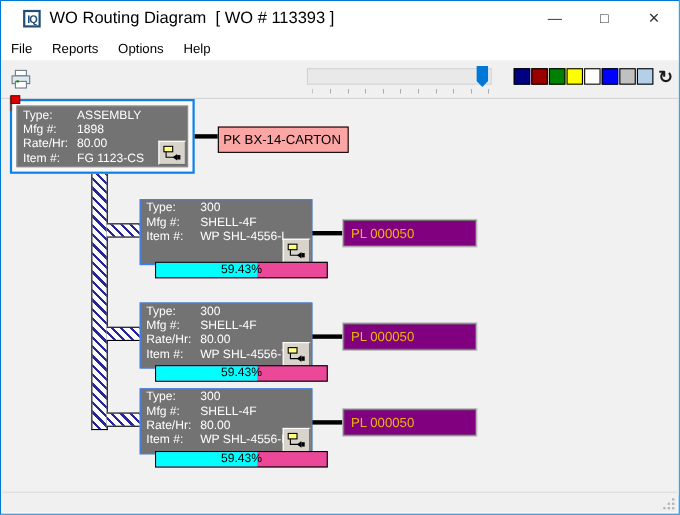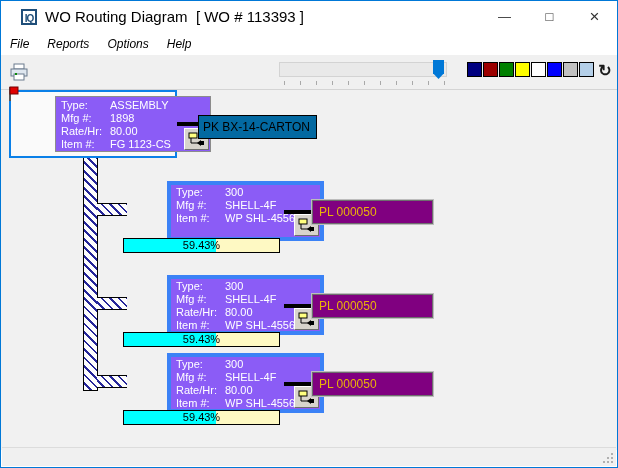--- a/index.html
+++ b/index.html
@@ -7,56 +7,56 @@
 
   
   .titlebar{height:31px;background:#fff;display:flex;align-items:center;padding-left:20px;}
   .app-icon{width:16px;height:16px;border:2px solid #1f4e79;color:#1f4e79;font-weight:bold;font-size:10px;line-height:16px;text-align:center;box-sizing:border-box;letter-spacing:-1px;}
   .title{font-size:15px;color:#000;margin-left:8px;white-space:pre;}
   .win-controls{margin-left:auto;display:flex;height:31px;}
   .win-btn{width:45px;height:31px;display:flex;align-items:center;justify-content:center;font-size:13px;color:#333;cursor:default;}
   .win-btn.close{font-size:17px;}
 
   
-  .menubar{height:23px;background:#fff;display:flex;align-items:center;font-size:12px;color:#000;font-style:italic;}
+  .menubar{height:23px;background:#fff;display:flex;align-items:center;font-size:12px;color:#000;}
   .menu-item{padding:3px 9px;}
 
   
   .toolbar{position:relative;height:33px;background:#f0f0f0;border-top:1px solid #f0f0f0;border-bottom:1px solid #d4d4d4;}
   .tool-print{position:absolute;left:6px;top:4px;width:24px;height:24px;display:flex;align-items:center;justify-content:center;}
   .slider-track{position:absolute;left:278px;top:6px;width:168px;height:15px;background:#e9e9e9;border:1px solid #d3d3d3;box-sizing:border-box;}
   .slider-thumb{position:absolute;left:432px;top:4px;width:11px;height:19px;background:#0078d7;clip-path:polygon(0 0,100% 0,100% 70%,50% 100%,0 70%);}
   .slider-ticks{position:absolute;left:283px;top:25px;width:161px;height:4px;background:repeating-linear-gradient(90deg,#a9a9a9 0 1px,transparent 1px 16px);}
   .palette{position:absolute;left:466px;top:6px;display:flex;}
   .swatch{width:13px;height:13px;border:1px solid #000;margin-right:1px;}
   .tool-refresh{position:absolute;left:594px;top:3px;width:20px;height:24px;font-size:16px;font-weight:bold;color:#1a1a1a;text-align:center;line-height:24px;}
 
   
   .canvas{position:relative;height:360px;background:#f1f1f1;overflow:visible;}
 
   .sel-rect{position:absolute;left:8px;top:0px;width:168px;height:68px;border:2px solid #0a80e8;background:#fafafa;box-sizing:border-box;padding:4px;}
   .flag{position:absolute;left:-5px;top:-6px;}
 
-  .node{background:#8b5cf6;color:#fff;font-size:11px;position:relative;box-sizing:border-box;margin-left:40px;}
+  .node{background:#737373;color:#fff;font-size:11px;position:relative;box-sizing:border-box;}
   .root-node{width:100%;height:100%;border:1px solid #8c8c8c;padding:2px 0 0 5px;}
-  .op-node{position:absolute;left:126px;width:157px;height:60px;border:4px solid #3b82f6;padding:1px 0 0 5px;}
+  .op-node{position:absolute;left:126px;width:157px;height:60px;border:1px solid #3b82f6;padding:1px 0 0 5px;}
   .node-row{line-height:13px;white-space:nowrap;}
   .node-label{display:inline-block;width:49px;}
   .node-iconbtn{position:absolute;right:1px;bottom:1px;width:25px;height:22px;background:#d8d4cc;border:1px solid;border-color:#fff #6d6d6d #6d6d6d #fff;box-sizing:border-box;display:flex;align-items:center;justify-content:center;}
 
-  .material-node{position:absolute;left:197px;top:25px;width:119px;height:24px;background:#0369a1;border:1px solid #000;box-sizing:border-box;color:#000;font-size:12px;line-height:22px;padding-left:4px;white-space:nowrap;}
+  .material-node{position:absolute;left:197px;top:25px;width:119px;height:24px;background:#fca5a5;border:1px solid #000;box-sizing:border-box;color:#000;font-size:12px;line-height:22px;padding-left:4px;white-space:nowrap;}
   .loc-node{position:absolute;left:311px;width:121px;height:24px;background:#800080;border:1px solid #6e6e6e;outline:1px solid #bdbdbd;box-sizing:border-box;color:#eab308;font-size:12px;line-height:22px;padding-left:6px;white-space:nowrap;}
 
   .conn{position:absolute;background:#000;height:4px;}
 
   .hatch{background:#fdfdfd repeating-linear-gradient(45deg,transparent 0 4px,#26269a 4px 6px);position:absolute;box-sizing:border-box;}
   .hatch-v{left:82px;top:68px;width:15px;height:233px;border-left:1px solid #000;border-right:1px solid #000;border-bottom:1px solid #000;}
   .hatch-h{left:96px;width:30px;height:13px;border-top:1px solid #000;border-bottom:1px solid #000;}
 
-  .progress{position:absolute;left:122px;width:157px;height:15px;background:#fef9c3;border:1px solid #000;box-sizing:border-box;}
+  .progress{position:absolute;left:140px;width:157px;height:15px;background:#ec4899;border:1px solid #000;box-sizing:border-box;}
   .progress-fill{position:absolute;left:0;top:0;bottom:0;background:#00ffff;}
   .progress-label{position:absolute;left:0;right:0;text-align:center;font-size:11px;line-height:13px;color:#000;}
 
   
   .statusbar{position:absolute;left:1px;right:1px;bottom:1px;height:18px;background:#f0f0f0;border-top:1px solid #dcdcdc;}
   .grip{position:absolute;right:2px;bottom:2px;}
 </style>
 </head>
 <body>
 

